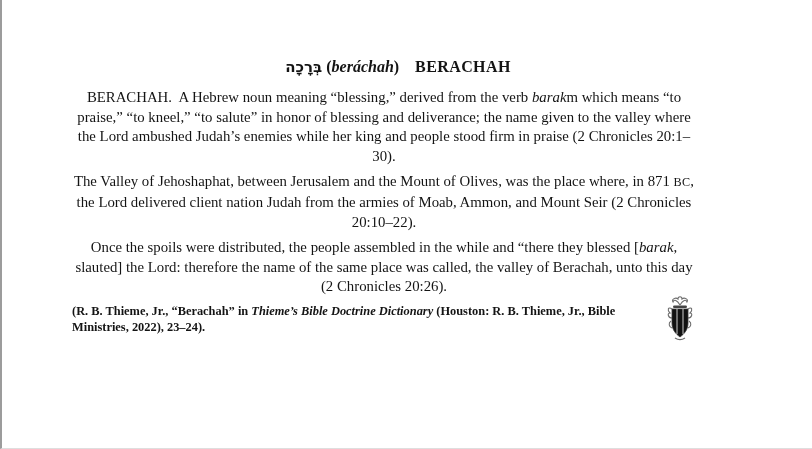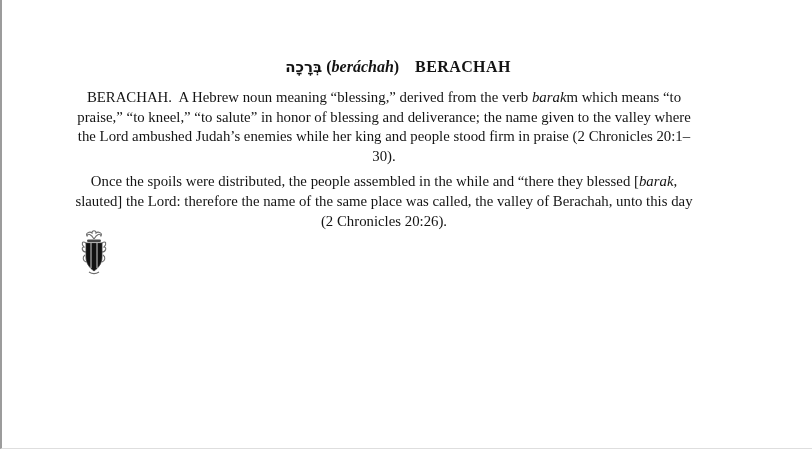--- a/index.html
+++ b/index.html
@@ -61,27 +61,29 @@
 
 <div class="page">
   <div class="content">
 
     <h1 class="entry-title"><span class="hebrew">בְּרָכָה</span><span> (</span><span class="translit">beráchah</span><span>)</span><span class="headword">BERACHAH</span></h1>
 
     <div class="body">
 
       <p><span>BERACHAH.&nbsp; A Hebrew noun meaning “blessing,” derived from the verb </span><span class="em">barak</span><span>m which means “to praise,” “to kneel,” “to salute” in honor of blessing and deliverance; the name given to the valley where the Lord ambushed Judah’s enemies while her king and people stood firm in praise (2 Chronicles 20:1–30).</span></p>
 
+      <p><span>The Valley of Jehoshaphat, between Jerusalem and the Mount of Olives, was the place where, in 871 </span><span class="sc">BC</span><span>, the Lord delivered client nation Judah from the armies of Moab, Ammon, and Mount Seir (2 Chronicles 20:10–22).</span></p>
 
       <p><span>Once the spoils were distributed, the people assembled in the while and “there they blessed [</span><span class="em">barak</span><span>, slauted] the Lord: therefore the name of the same place was called, the valley of Berachah, unto this day (2 Chronicles 20:26).</span></p>
 
 
     </div>
 
     <div class="citation-row">
+      <p class="citation"><span>(R. B. Thieme, Jr., “Berachah” in </span><span class="em">Thieme’s Bible Doctrine Dictionary</span><span> (Houston: R. B. Thieme, Jr., Bible Ministries, 2022), 23–24).</span></p>
 
       <span class="crest">
         <svg width="32" height="50" viewBox="0 0 32 50" aria-hidden="true">
 
           <g fill="none" stroke="#6e6e6e" stroke-width="1.1">
             <path d="M16 10 C13 5, 10 4, 9 7 C7 4, 12 2, 14 4 C14 1, 18 1, 18 4 C20 2, 25 4, 23 7 C22 4, 19 5, 16 10"></path>
             <path d="M8 14 C4 11, 3 15, 6 18 C3 18, 4 23, 8 23"></path>
             <path d="M24 14 C28 11, 29 15, 26 18 C29 18, 28 23, 24 23"></path>
             <path d="M7 26 C4 28, 5 32, 8 33"></path>
             <path d="M25 26 C28 28, 27 32, 24 33"></path>

